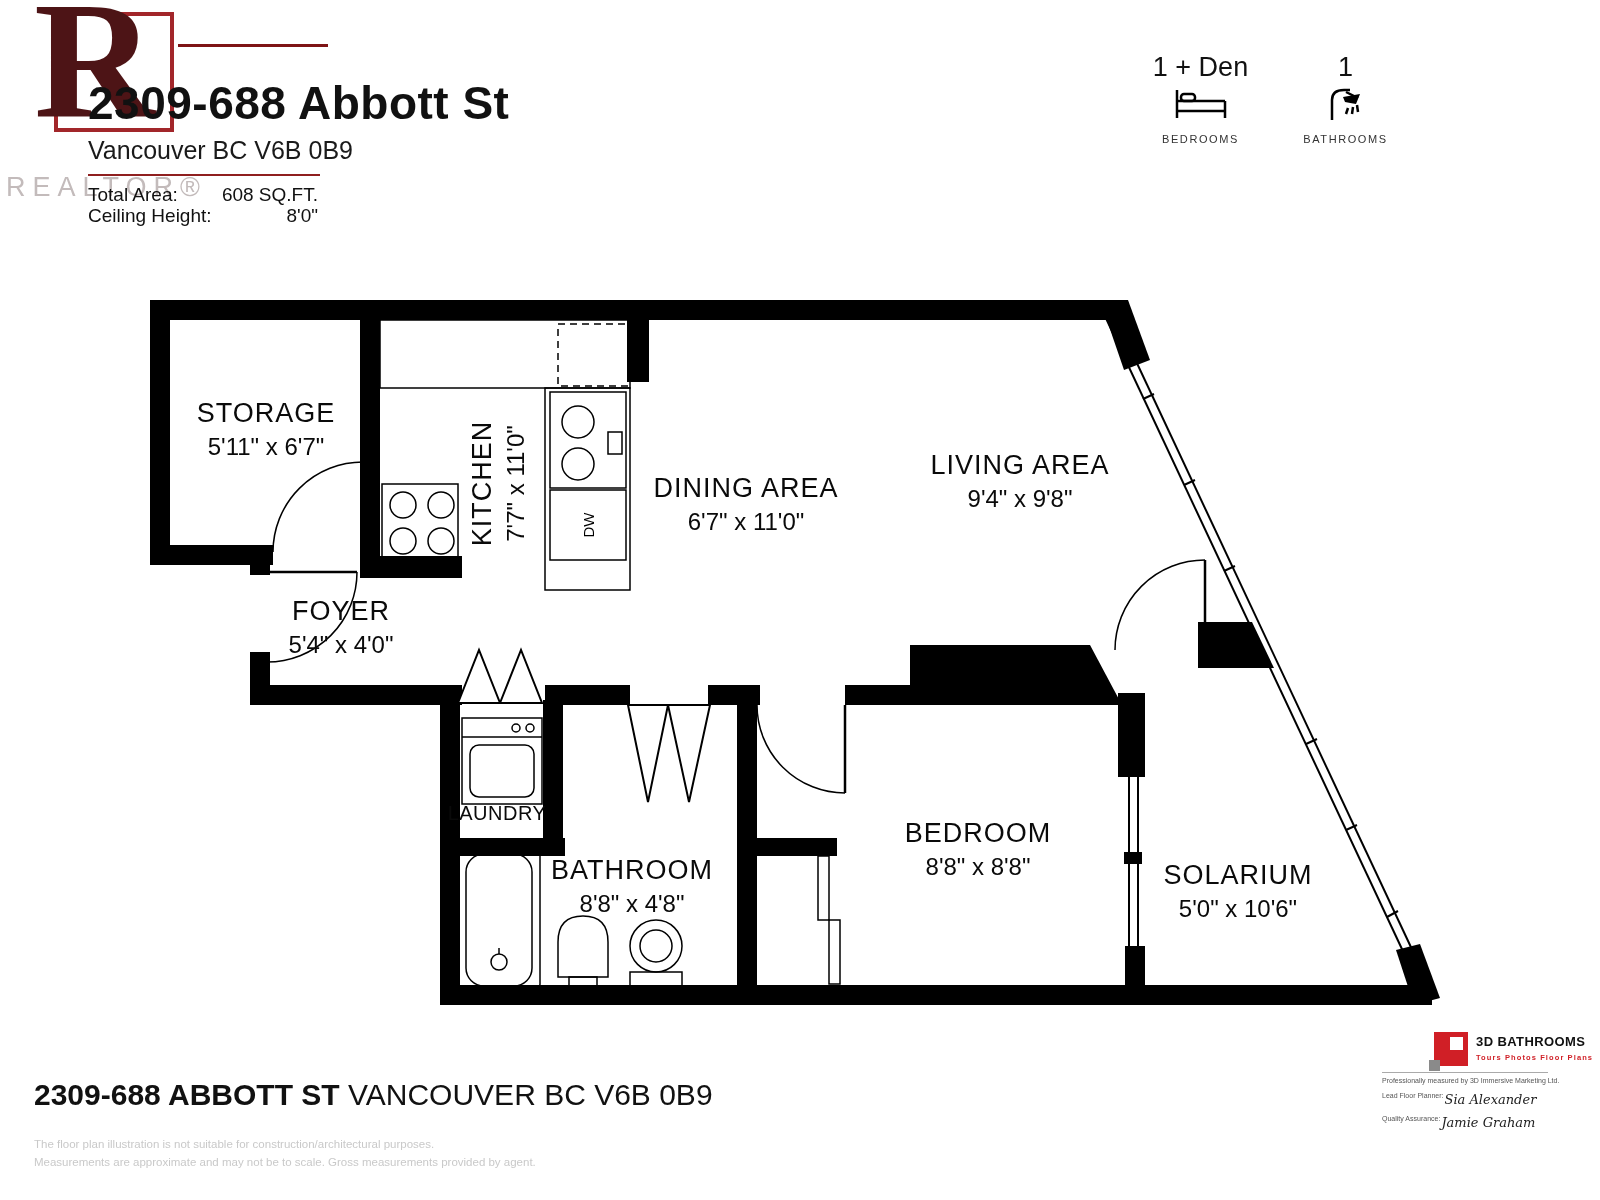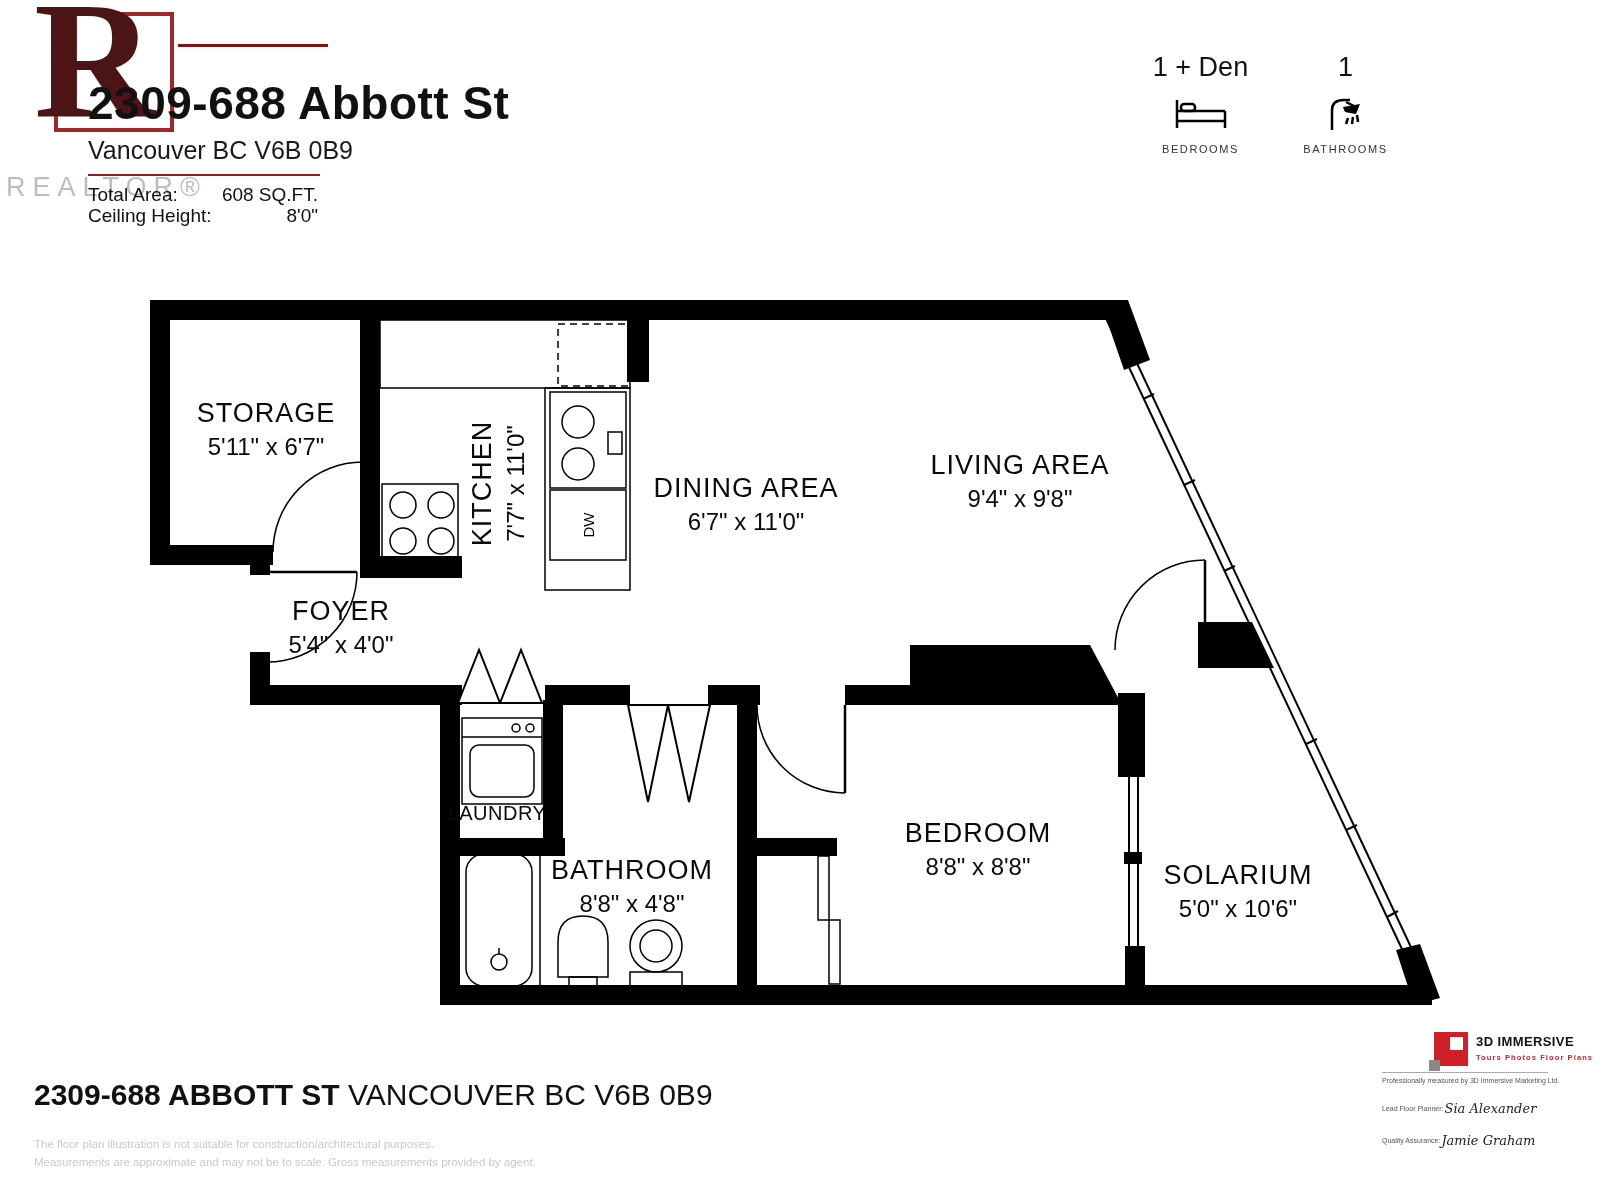--- a/index.html
+++ b/index.html
@@ -13,21 +13,21 @@
   .topline{position:absolute;left:178px;top:44px;width:150px;height:3px;background:#7e1416;}
   .page-title{position:absolute;left:88px;top:76px;font-size:46px;font-weight:bold;letter-spacing:0.5px;}
   .page-subtitle{position:absolute;left:88px;top:136px;font-size:25px;color:#1a1a1a;}
   .redline{position:absolute;left:88px;top:174px;width:232px;height:2px;background:#8f1f1f;}
   .meta-row{position:absolute;left:88px;width:230px;font-size:19px;display:flex;justify-content:space-between;z-index:2;}
   .meta-row.r1{top:184px;}
   .meta-row.r2{top:205px;}
 
   .stats{position:absolute;left:1128px;top:52px;display:flex;}
   .stat{width:145px;text-align:center;}
-  .stat-value{font-size:27px;margin-bottom:10px;}
+  .stat-value{font-size:27px;}
   .stat-icon{height:42px;display:flex;align-items:center;justify-content:center;}
   .stat-label{font-size:11px;letter-spacing:1.6px;color:#333;margin-top:8px;}
 
   
   svg.plan{position:absolute;left:0;top:0;}
   .wall{fill:#000;stroke:none;}
   .thin{fill:none;stroke:#000;stroke-width:2;}
   .thin15{fill:none;stroke:#000;stroke-width:1.5;}
   .dashedln{fill:none;stroke:#000;stroke-width:1.5;stroke-dasharray:7 5;}
   .doorleaf{stroke:#000;stroke-width:2.5;}
@@ -45,21 +45,21 @@
   .disclaimer{position:absolute;left:34px;top:1136px;font-size:11.5px;color:#c9c9c9;line-height:1.55;}
   .brand{position:absolute;left:1382px;top:1032px;width:166px;}
   .brand-top{display:flex;gap:8px;margin-left:52px;align-items:flex-start;}
   .brand-logo{width:34px;height:34px;background:#d01f26;position:relative;flex:0 0 auto;}
   .brand-logo .notch{position:absolute;right:5px;top:5px;width:13px;height:13px;background:#fff;}
   .brand-logo .corner{position:absolute;left:-5px;bottom:-5px;width:11px;height:11px;background:#8a8a8a;}
   .brand-name{font-size:13px;font-weight:bold;letter-spacing:0.4px;margin-top:2px;white-space:nowrap;}
   .brand-tagline{font-size:7.5px;color:#d01f26;font-weight:bold;letter-spacing:1.1px;margin-top:4px;white-space:nowrap;}
   .brand-rule{height:1px;background:#aaa;margin:6px 0 4px 0;}
   .brand-measured{font-size:7px;color:#555;white-space:nowrap;}
-  .sig-row{display:flex;align-items:center;gap:1px;font-size:7px;color:#555;margin-top:17px;}
+  .sig-row{display:flex;align-items:flex-start;gap:1px;font-size:7px;color:#555;margin-top:8px;}
   .sig{font-family:"DejaVu Serif",serif;font-style:italic;font-size:13px;color:#222;white-space:nowrap;}
 </style>
 </head>
 <body>
 
 <div class="logo-wrap">
   <div class="realtor-frame"></div>
   <div class="realtor-r">R</div>
   <div class="realtor-word">REALTOR®</div>
 </div>
@@ -275,21 +275,21 @@
   <div>Measurements are approximate and may not be to scale. Gross measurements provided by agent.</div>
 </div>
 
 <div class="brand">
   <div class="brand-top">
     <div class="brand-logo">
       <div class="notch"></div>
       <div class="corner"></div>
     </div>
     <div>
-      <div class="brand-name">3D IMMERSIVE</div>
+      <div class="brand-name">3D BATHROOMS</div>
       <div class="brand-tagline">Tours  Photos  Floor Plans</div>
     </div>
   </div>
   <div class="brand-rule"></div>
   <div class="brand-measured">Professionally measured by 3D Immersive Marketing Ltd.</div>
   <div class="sig-row">
     <span>Lead Floor Planner:</span>
     <span class="sig">Sia Alexander</span>
   </div>
   <div class="sig-row">

